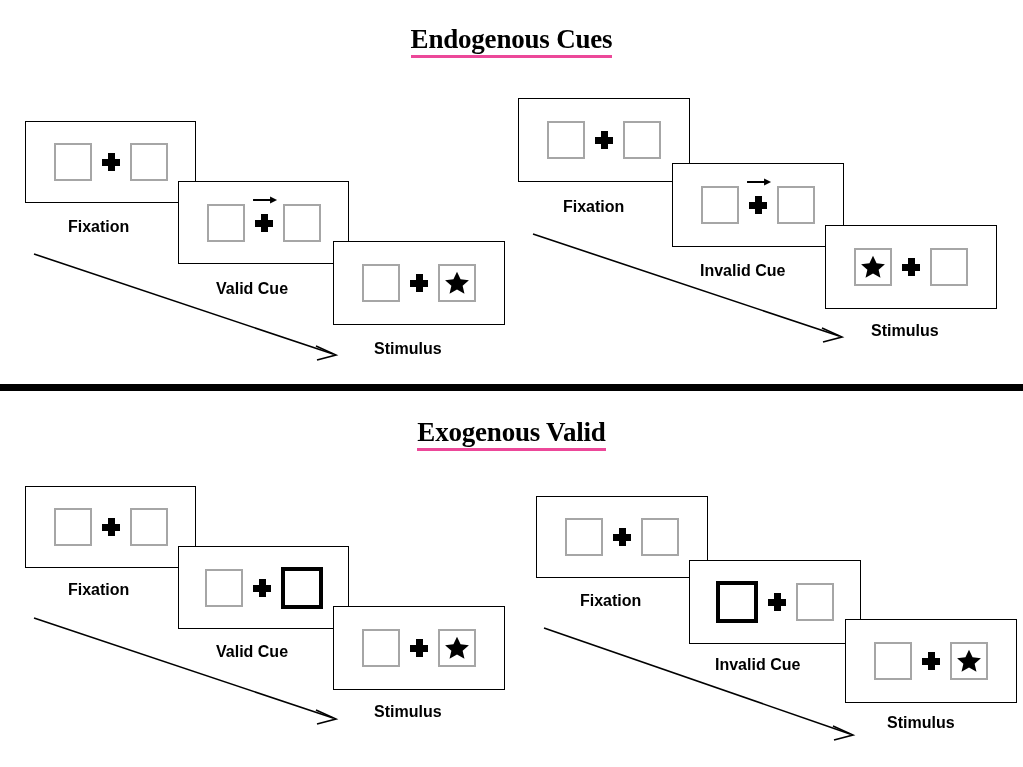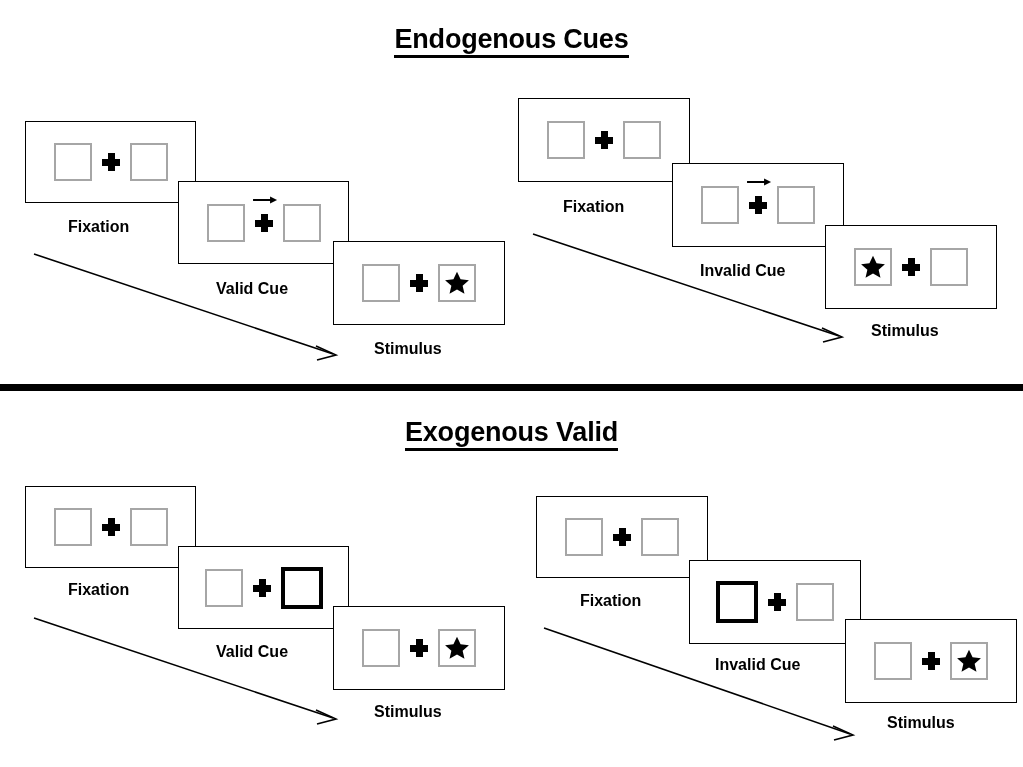--- a/index.html
+++ b/index.html
@@ -21,22 +21,23 @@
   .section-title {
     position: absolute;
     left: 0;
     width: 1023px;
     text-align: center;
     font-size: 27px;
     font-weight: bold;
     letter-spacing: -0.2px;
   }
   .section-title span {
-    border-bottom: 3px solid #000000;
+    border-bottom: 3px solid #ec4899;
     padding-bottom: 1px;
+    font-family: Liberation Serif, serif;
   }
   #title-endogenous { top: 24px; }
   #title-exogenous  { top: 417px; }
 
   
   .divider {
     position: absolute;
     left: 0;
     top: 384px;
     width: 1023px;

